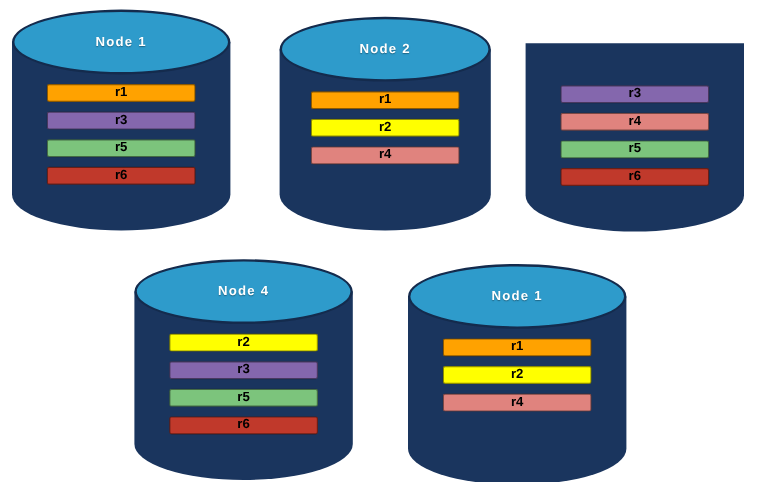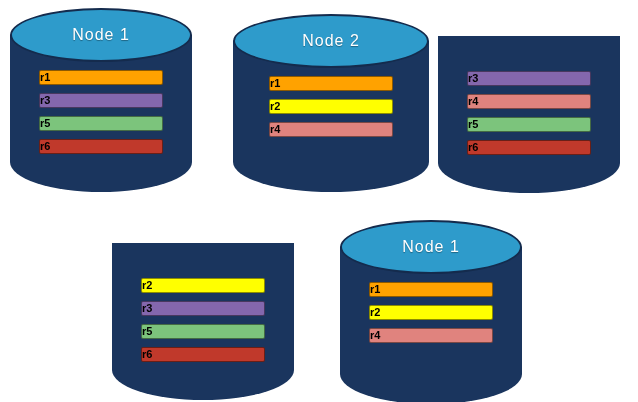--- a/index.html
+++ b/index.html
@@ -13,21 +13,21 @@
     width: 638px;
     height: 402px;
     background: #ffffff;
     overflow: hidden;
   }
   .node {
     position: absolute;
     width: 182px;
     height: 184px;
   }
-  .node.narrow { width: 196px; height: 178px; }
+  .node.narrow { width: 176px; height: 178px; }
   .cyl-body {
     position: absolute;
     left: 0; right: 0;
     top: 27px; bottom: 0;
     background: #1A355E;
     border-radius: 0 0 50% 50% / 0 0 30px 30px;
   }
   .cyl-top {
     position: absolute;
     left: 0; right: 0; top: 0;
@@ -35,43 +35,43 @@
     background: #2E9BCB;
     border: 2px solid #142B4D;
     box-sizing: border-box;
     border-radius: 50%;
     display: flex;
     align-items: center;
     justify-content: center;
   }
   .node-title {
     color: #ffffff;
-    font-weight: normal;
-    font-size: 16px;
+    font-weight: bold;
+    font-size: 11px;
     letter-spacing: 1px;
     text-shadow: 0 1px 1px rgba(0,0,0,0.35);
   }
   .bars {
     position: absolute;
     left: 0; right: 0;
     top: 62px;
     display: flex;
     flex-direction: column;
     align-items: center;
     gap: 8px;
   }
   .bar {
     width: 124px;
     height: 15px;
     border: 1px solid rgba(0,0,0,0.45);
     border-radius: 2px;
     box-sizing: border-box;
     display: flex;
     align-items: center;
-    justify-content: flex-start;
+    justify-content: center;
   }
   .bar span {
     color: #000000;
     font-weight: bold;
     font-size: 11px;
     line-height: 1;
   }
 </style>
 </head>
 <body>
@@ -130,20 +130,23 @@
           <span>r5</span>
         </div>
       <div class="bar" style="background-color: rgb(192, 57, 43);">
           <span>r6</span>
         </div>
     </div>
   </div>
 
   <div class="node" style="left:112px; top:216px;">
     <div class="cyl-body"></div>
+    <div class="cyl-top">
+      <span class="node-title">Node 4</span>
+    </div>
     <div class="bars">
       <div class="bar" style="background-color: rgb(255, 255, 0);">
           <span>r2</span>
         </div>
       <div class="bar" style="background-color: rgb(132, 103, 173);">
           <span>r3</span>
         </div>
       <div class="bar" style="background-color: rgb(124, 196, 124);">
           <span>r5</span>
         </div>

